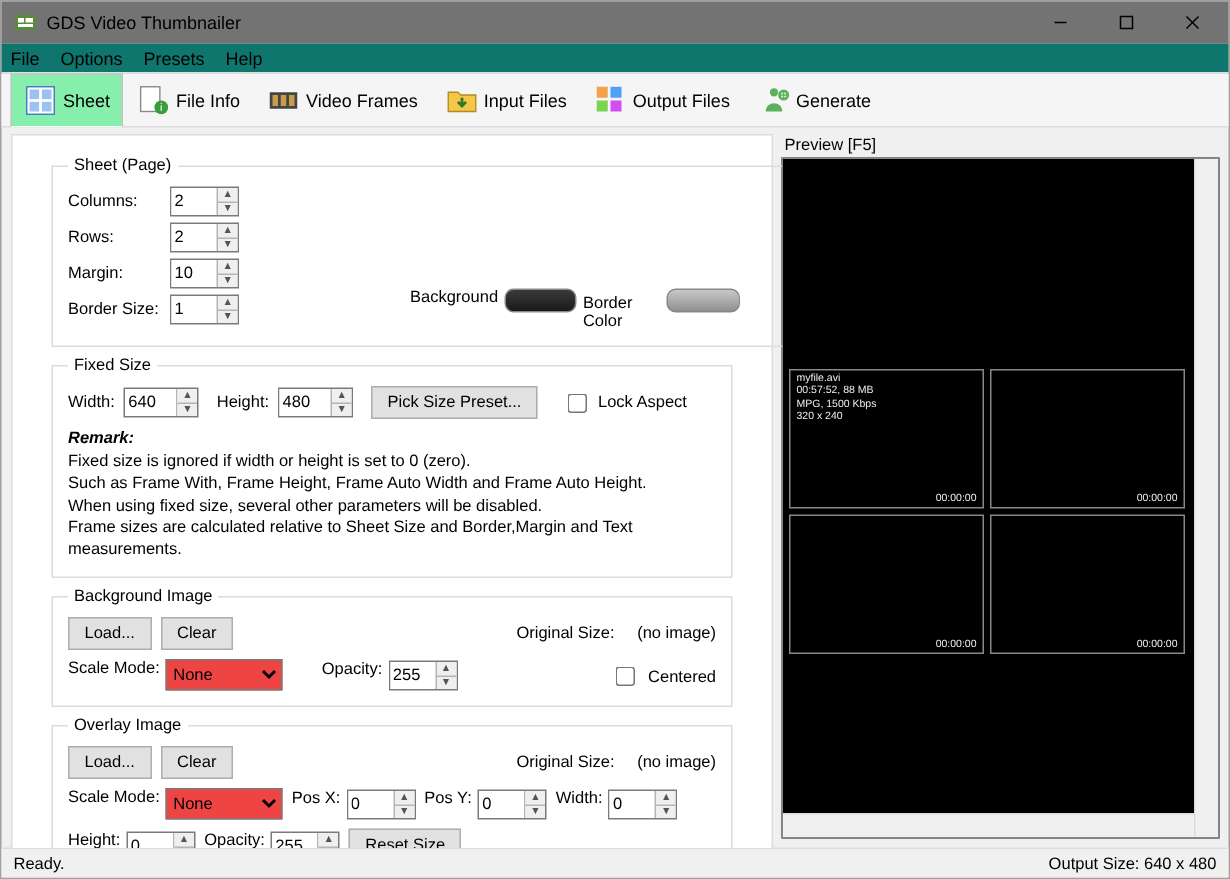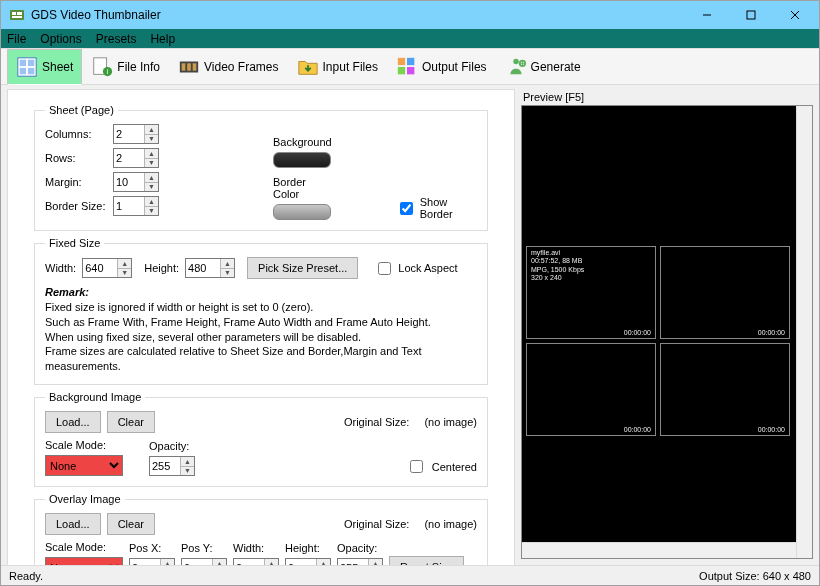--- a/index.html
+++ b/index.html
@@ -1,18 +1,18 @@
 <!DOCTYPE html>
 <html><head>
 <meta charset="utf-8">
 <style>
   * { box-sizing: border-box; font-family: "Segoe UI", Tahoma, sans-serif; }
   body { margin: 0; background: #fff; font-size: 11px; color: #000; }
   .window { width: 820px; height: 586px; border: 1px solid #a0a0a0; display: flex; flex-direction: column; background: #f0f0f0; }
-  .titlebar { height: 28px; background: #7dd3fc; display: flex; align-items: center; padding: 0 2px; }
+  .titlebar { height: 28px; background: #737373; display: flex; align-items: center; padding: 0 2px; }
   .titlebar .app-icon { width: 16px; height: 16px; margin: 0 6px; display:inline-block; }
   .titlebar .title { flex: 1; font-size: 12px; }
   .titlebar .btn { width: 44px; height: 28px; display: flex; align-items: center; justify-content: center; }
   .menubar { height: 20px; background: #0f766e; display: flex; align-items: center; padding: 0 6px; gap: 14px; font-size: 12px; border-bottom:1px solid #e0e0e0;}
   .menubar span { cursor: default; }
   .toolbar { height: 36px; background: #f5f5f5; border-bottom: 1px solid #dcdcdc; display: flex; align-items: stretch; padding-left:6px;}
   .tool-tab { display: flex; align-items: center; padding: 0 8px; gap: 4px; border: 1px solid transparent; font-size: 12px; cursor:default;}
   .tool-tab.active { background: #86efac; border: 1px solid #c5c5c5; border-bottom-color: #fff; margin-bottom:-1px;}
   .tool-tab svg, .tool-tab .ticon { width: 22px; height: 22px; }
   .body { flex: 1; display: flex; overflow:hidden;}
@@ -38,21 +38,21 @@
   .preview-head { font-size:11px; padding:2px 2px; }
   .preview-box { flex:1; background:#000; border:1px solid #888; position:relative; overflow:hidden;}
   .scrollbar-v { position:absolute; right:0; top:0; bottom:0; width:16px; background:#f0f0f0; border-left:1px solid #dcdcdc;}
   .scrollbar-h { position:absolute; left:0; right:16px; bottom:0; height:16px; background:#f0f0f0; border-top:1px solid #dcdcdc;}
   .thumb-grid { position:absolute; top:140px; left:4px; right:22px; display:grid; grid-template-columns:1fr 1fr; grid-template-rows:93px 93px; gap:4px;}
   .thumb { border:1px solid #888; background:#000; position:relative; font-family:monospace; color:#eee; font-size:7px; }
   .thumb .ts { position:absolute; bottom:2px; right:4px; }
   .thumb .info { position:absolute; top:2px; left:4px; line-height:1.2; white-space:pre;}
   .statusbar { height:20px; border-top:1px solid #dcdcdc; background:#f0f0f0; display:flex; align-items:center; padding:0 8px; font-size:11px; justify-content:space-between;}
   .section-right { margin-left:auto; display:flex; align-items:center; gap:6px;}
-  .grp-titlecol { display:flex; flex-direction:column; gap:4px; align-items:flex-start;}
+  .grp-titlecol { display:flex; flex-direction:row; gap:4px; align-items:flex-start;}
   .hbox { display:flex; align-items:center; gap:6px; flex-wrap:wrap;}
 </style>
 </head>
 <body>
 
 <div class="window">
   <div class="titlebar">
     <span class="app-icon">
       <svg viewBox="0 0 16 16">
           <rect x="1" y="3" width="14" height="10" fill="#5b8a3a" rx="1"></rect>

